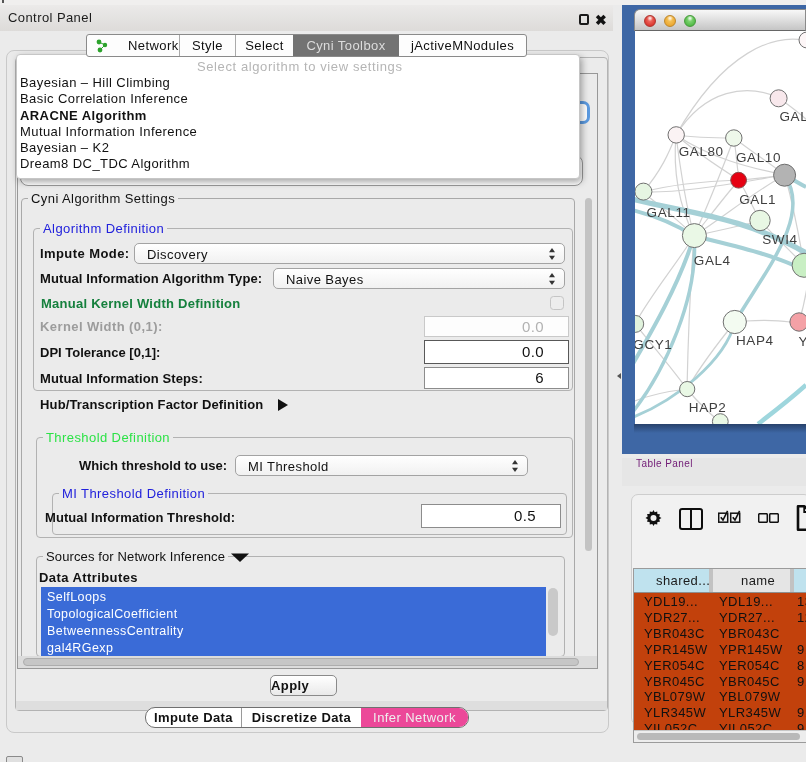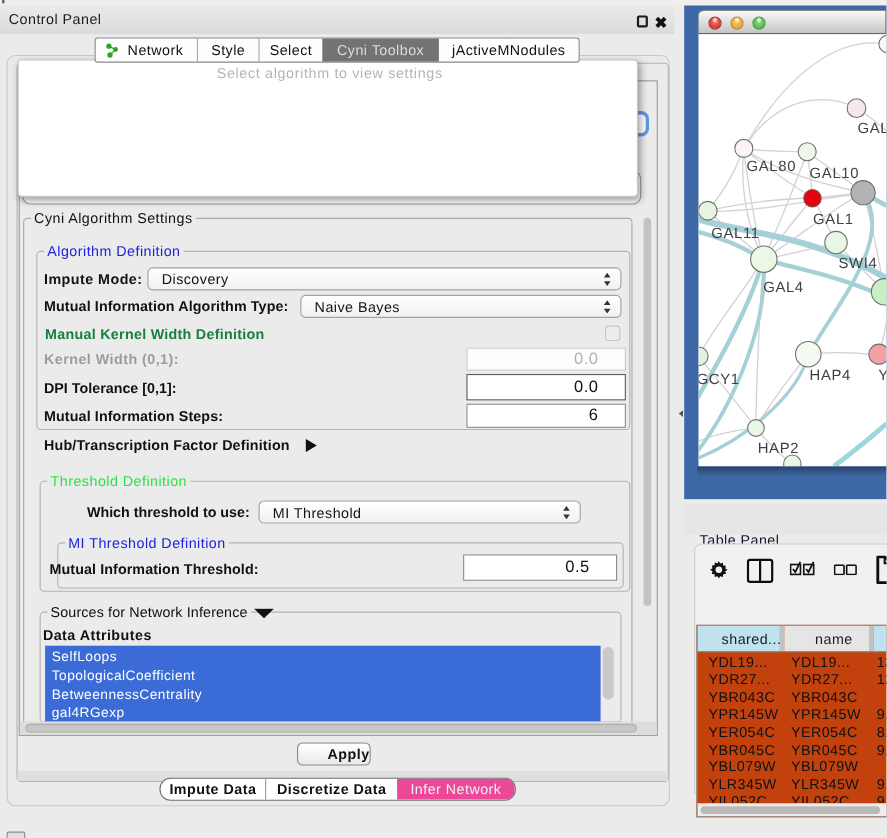--- a/index.html
+++ b/index.html
@@ -96,50 +96,58 @@
   </svg>
 <div class="lbl" style="left:39px;top:570px">Data Attributes</div>
 <div class="abs" style="left:41px;top:587px;width:505px;height:69px;background:#3a6bd7;color:#fff;font-size:12.5px;padding:2px 0 0 6px;line-height:16.9px;overflow:hidden">
 SelfLoops<br>TopologicalCoefficient<br>BetweennessCentrality<br>gal4RGexp</div>
 <div class="abs" style="left:548px;top:588px;width:10px;height:48px;background:#c9c9c9;border-radius:5px"></div>
 
 <div class="abs" style="left:585px;top:198px;width:7px;height:353px;background:#c3c3c3;border-radius:4px"></div>
 <div class="abs" style="left:18px;top:656px;width:579px;height:12px;background:#dcdcdc"></div>
 <div class="abs" style="left:23px;top:658px;width:556px;height:8px;background:#c6c6c6;border:1px solid #adadad;border-radius:4px"></div>
 
-<div class="abs" style="left:270px;top:675px;width:67px;height:21px;background:linear-gradient(#ffffff,#e9e9e9);border:1px solid #8a8a8a;border-radius:5px;text-align:right;line-height:19px;font-weight:bold;font-size:13px">Apply</div>
+<div class="abs" style="left:270px;top:675px;width:67px;height:21px;background:linear-gradient(#ffffff,#e9e9e9);border:1px solid #8a8a8a;border-radius:5px;text-align:left;line-height:19px;font-weight:bold;font-size:13px">Apply</div>
 
 <div class="abs" style="left:16px;top:701px;width:591px;height:9px;background:#dedede"></div>
 <div class="seg" style="left:145px;top:707px;width:324px;height:21px;border-radius:10px;border-color:#6f6f6f">
   <div style="width:96px;font-weight:bold;border-right:1px solid #9a9a9a">Impute Data</div>
   <div style="width:119px;font-weight:bold">Discretize Data</div>
   <div style="flex:1;background:#ec4899;color:#efefef">Infer Network</div>
 </div>
 
 <div class="abs" style="left:20px;top:155px;width:563px;height:31px;background:#fff;border:1px solid #9a9a9a;border-radius:8px"></div>
 <div class="abs" style="left:430px;top:101px;width:160px;height:23px;background:#fff;border:3px solid #5b9ae0;border-radius:7px"></div>
 
 <div class="abs" style="left:86px;top:34px;width:441px;height:23px;background:#fdfdfd;border:1px solid #8a8a8a;border-radius:3px;display:flex;z-index:30">
   <div style="width:92px;display:flex;align-items:center;padding-left:9px">
     <svg width="12" height="14" viewBox="0 0 12 14">
         <circle cx="3" cy="3" r="2.4" fill="#2ca32c"></circle>
         <circle cx="9" cy="6" r="2.2" fill="#2ca32c"></circle>
         <circle cx="4" cy="11" r="2.4" fill="#2ca32c"></circle>
         <path d="M3 3 L9 6 L4 11" stroke="#2ca32c" stroke-width="1" fill="none"></path>
       </svg>
-    <span style="margin-left:8px">Network</span>
+    <span style="margin-left:20px">Network</span>
     </div>
   <div style="border-left:1px solid #aaa;width:56px;display:flex;align-items:center;justify-content:center">Style</div>
   <div style="border-left:1px solid #aaa;width:58px;display:flex;align-items:center;justify-content:center">Select</div>
   <div style="width:106px;display:flex;align-items:center;justify-content:center;background:#737373;color:#dcdcdc">Cyni Toolbox</div>
   <div style="flex:1;display:flex;align-items:center;justify-content:center">jActiveMNodules</div>
 </div>
 
 <div class="abs" style="left:16px;top:54px;width:564px;height:125px;background:#fff;border:1px solid #c6c6c6;border-radius:4px;box-shadow:2px 3px 7px rgba(0,0,0,0.35);z-index:20">
   <div class="abs" style="left:180px;top:4px;font-size:13px;color:#b5b5b5;letter-spacing:0.6px">Select algorithm to view settings</div>
+  <div class="abs" style="left:3px;top:20px;white-space:nowrap">
+    <div class="popitem">Bayesian – Hill Climbing</div>
+    <div class="popitem">Basic Correlation Inference</div>
+    <div class="popitem b">ARACNE Algorithm</div>
+    <div class="popitem">Mutual Information Inference</div>
+    <div class="popitem">Bayesian – K2</div>
+    <div class="popitem">Dream8 DC_TDC Algorithm</div>
+  </div>
 </div>
 
 <svg class="abs" style="left:617px;top:373px" width="4" height="6" viewBox="0 0 4 6">
     <path d="M4 0 L0 3 L4 6 Z" fill="#555"></path>
   </svg>
 
 <div class="abs" style="left:622px;top:5px;width:184px;height:449px;background:#3e67a5"></div>
 
 <div class="abs" style="left:634px;top:9px;width:172px;height:22px;background:linear-gradient(#f8f8f8,#c5c5c5);border:1px solid #8b8b8b;border-bottom:1px solid #666;border-radius:6px 0 0 0">
   <div class="abs" style="left:9px;top:5px;width:12px;height:12px;border-radius:50%;background:radial-gradient(circle at 50% 22%,rgba(255,255,255,.95) 0,rgba(255,255,255,0) 32%),radial-gradient(circle at 50% 40%,#f2766d,#da342c 75%);border:1px solid #ad3530"></div>
@@ -221,21 +229,21 @@
     <text x="-1.7" y="318">GCY1</text>
     <text x="53.8" y="380.7">HAP2</text>
   </g>
 </svg>
 </div>
 
 <div class="abs" style="left:634px;top:424px;width:172px;height:9px;background:linear-gradient(rgba(20,35,60,0.55),rgba(62,103,165,0))"></div>
 
 <div class="abs" style="left:610px;top:454px;width:196px;height:40px;background:#ebebeb"></div>
 <div class="abs" style="left:622px;top:458px;width:184px;height:28px;background:#e6e6e6">
-  <div class="abs" style="left:14px;top:25px;font-size:13px;color:#0f172a">Table Panel</div>
+  <div class="abs" style="left:14px;top:0;font-size:10px;color:#701a75">Table Panel</div>
 </div>
 
 <div class="abs" style="left:631px;top:494px;width:180px;height:231px;background:#f1f1f1;border:1px solid #cdcdcd;border-radius:7px"></div>
 
 <svg class="abs" style="left:645px;top:510px" width="17" height="17" viewBox="0 0 17 17">
     <path fill="#111" d="M8.5 0l1.2 2.2 2.5-.6.2 2.5 2.5.2-.6 2.5L16.5 8l-2.2 1.3.6 2.5-2.5.2-.2 2.5-2.5-.6L8.5 16l-1.2-2.1-2.5.6-.2-2.5-2.5-.2.6-2.5L.5 8l2.2-1.4-.6-2.5 2.5-.2.2-2.5 2.5.6z"></path>
     <circle cx="8.5" cy="8" r="3" fill="#f1f1f1"></circle>
   </svg>
 <div class="abs" style="left:679px;top:508px;width:24px;height:22px;border:2.6px solid #0d0d0d;border-radius:3px"></div>
 <div class="abs" style="left:690px;top:509px;width:2.2px;height:20px;background:#0d0d0d"></div>

